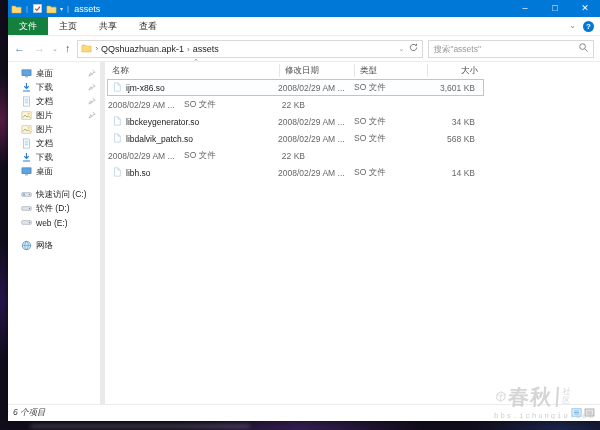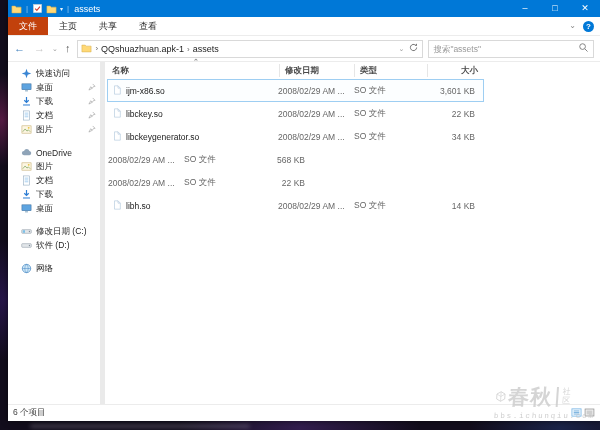--- a/index.html
+++ b/index.html
@@ -30,21 +30,21 @@
   .qat-caret { font-size:6px; line-height:1; opacity:.9; }
   .tb-title { margin-left:4px; }
   .win-controls { margin-left:auto; display:flex; height:17px; }
   .wc { width:30px; display:flex; align-items:center; justify-content:center;
     font-size:9px; line-height:1; }
 
   
   .tabs-row { height:19px; display:flex; align-items:stretch; background:#fff;
     font-size:9px; border-bottom:1px solid #ececec; flex:0 0 auto; }
   .tab { padding:0 11px; display:flex; align-items:center; color:#1f1f1f; }
-  .tab.active { background:#c2410c; color:#fff; }
+  .tab.active { background:#15803d; color:#fff; }
   .ribbon-right { margin-left:auto; display:flex; align-items:center; gap:7px; padding-right:6px; }
   .ribbon-caret { color:#8a8a8a; font-size:8px; line-height:1; }
   .help-badge { width:11px; height:11px; border-radius:50%; background:#0078d7;
     color:#fff; font-size:8px; font-weight:bold; display:flex; align-items:center; justify-content:center; }
 
   
   .address-row { height:26px; display:flex; align-items:center; gap:5px;
     padding:0 6px 0 4px; border-bottom:1px solid #ececec; font-size:9px; flex:0 0 auto; }
   .nav-btn { font-size:11px; line-height:1; padding:0 2px; }
   .nav-back { color:#3e7fbd; }
@@ -68,42 +68,42 @@
   .sb-row { display:flex; align-items:center; gap:4px; height:14px; padding-left:13px; }
   .sb-row.item { }
   .sb-row.gap { margin-top:9px; }
   .sb-row svg { flex:0 0 auto; }
   .sb-label { white-space:nowrap; }
   .sb-pin { margin-left:auto; padding-right:4px; }
   .sb-scrollbar { width:5px; flex:0 0 auto; background:#eaeaea; }
 
   .main { flex:1; min-width:0; font-size:8.5px; position:relative; padding-left:2px; }
   .header-row { display:flex; height:17px; align-items:center; color:#4a4a4a;
-    position:relative;font-weight:bold; }
+    position:relative; }
   .hcell { height:13px; display:flex; align-items:center; padding-left:5px;
     border-left:1px solid #e6e6e6; position:relative; }
   .hcell:first-child { border-left:0; }
   .h-name { width:172px; }
   .h-date { width:75px; }
   .h-type { width:73px; }
   .h-size { width:55px; justify-content:flex-end; padding-right:4px; }
   .sort-caret { position:absolute; top:-6px; left:50%; color:#8a8a8a; font-size:7px; }
 
   .filelist { width:377px; }
-  .frow { display:flex; align-items:center; height:23px; border:1px solid transparent; }
+  .frow { display:flex; align-items:center; height:17px; border:1px solid transparent; }
   .frow.selected { border:1px solid #9ecef2; background:#fcfeff; }
   .c-name { width:170px; display:flex; align-items:center; gap:4px; padding-left:4px;
     color:#1a1a1a; white-space:nowrap; }
   .c-date { width:76px; color:#666; white-space:nowrap; }
   .c-type { width:73px; color:#666; white-space:nowrap; }
   .c-size { width:52px; color:#666; text-align:right; padding-right:4px; white-space:nowrap; }
 
   
   .statusbar { height:16px; flex:0 0 auto; border-top:1px solid #ececec;
-    display:flex; align-items:center; font-size:8.5px; color:#3f3f3f; padding:8px 5px; }
+    display:flex; align-items:center; font-size:8.5px; color:#3f3f3f; padding:8px 5px;font-style:italic; }
   .view-toggles { margin-left:auto; display:flex; gap:2px; }
 
   
   .watermark { position:absolute; right:4px; bottom:10px; z-index:5;
     color:#c6c6c6; opacity:.8; transform:skewX(-4deg); pointer-events:none; }
   .wm-top { display:flex; align-items:center; gap:2px; }
   .wm-main { font-size:21px; font-weight:bold; letter-spacing:1px; color:#cbcbcb; }
   .wm-bar { width:2px; height:20px; background:#cbcbcb; margin:0 2px; }
   .wm-suffix { font-size:8px; line-height:1.1; color:#cbcbcb; width:10px; }
   .wm-url { font-size:7.5px; letter-spacing:1.8px; color:#c2c2c2; margin-top:1px;
@@ -186,26 +186,20 @@
       <input placeholder="搜索&quot;assets&quot;" style="">
       <span><svg width="11" height="11" viewBox="0 0 12 12">
             <circle cx="5" cy="5" r="3.1" fill="none" stroke="#7a7a7a" stroke-width="1"></circle>
             <path d="M7.4 7.4 10.4 10.4" stroke="#7a7a7a" stroke-width="1"></path>
           </svg></span>
     </div>
   </div>
 
   <div class="content">
     <div class="sidebar" id="sidebar-host">
-        <div class="sb-row">
-          <span><svg width="11" height="11" viewBox="0 0 12 12">
-              <path d="M6 .8 7.3 4.7 11.2 6 7.3 7.3 6 11.2 4.7 7.3.8 6 4.7 4.7z" fill="#3a86d4"></path>
-            </svg></span>
-          <span class="sb-label">快速访问</span>
-        </div>
         <div class="sb-row item">
           <span><svg width="11" height="11" viewBox="0 0 12 12">
               <rect x="1" y="2" width="10" height="6.4" fill="#5ea4e0" stroke="#3d6f9e" stroke-width=".6"></rect>
               <rect x="4.4" y="8.9" width="3.2" height="1.4" fill="#9db8cc"></rect>
             </svg></span>
           <span class="sb-label">桌面</span>
           <span class="sb-pin"><svg width="8" height="8" viewBox="0 0 12 12">
               <path d="M7 1.4l3.6 3.6-2.4.4L6.4 7.9 4.1 5.6 1.4 10.6l5-2.7" fill="none" stroke="#9a9a9a" stroke-width=".9"></path>
             </svg></span>
         </div>
@@ -232,26 +226,20 @@
         <div class="sb-row item">
           <span><svg width="11" height="11" viewBox="0 0 12 12">
               <rect x="1" y="2" width="10" height="8" fill="#fdf6e3" stroke="#c2aa6a" stroke-width=".6"></rect>
               <path d="M2 8.4 4.5 5.4l2 2.4L8 6.4l2 2" stroke="#7aa35c" fill="none" stroke-width=".8"></path>
               <circle cx="8.4" cy="4.2" r="1" fill="#e8c341"></circle>
             </svg></span>
           <span class="sb-label">图片</span>
           <span class="sb-pin"><svg width="8" height="8" viewBox="0 0 12 12">
               <path d="M7 1.4l3.6 3.6-2.4.4L6.4 7.9 4.1 5.6 1.4 10.6l5-2.7" fill="none" stroke="#9a9a9a" stroke-width=".9"></path>
             </svg></span>
-        </div>
-        <div class="sb-row gap">
-          <span><svg width="11" height="11" viewBox="0 0 12 12">
-              <path d="M3.2 9a2.3 2.3 0 0 1 .1-4.6A3.1 3.1 0 0 1 9.2 4.3 2.4 2.4 0 0 1 9.3 9z" fill="#8fa4b8"></path>
-            </svg></span>
-          <span class="sb-label">OneDrive</span>
         </div>
         <div class="sb-row item">
           <span><svg width="11" height="11" viewBox="0 0 12 12">
               <rect x="1" y="2" width="10" height="8" fill="#fdf6e3" stroke="#c2aa6a" stroke-width=".6"></rect>
               <path d="M2 8.4 4.5 5.4l2 2.4L8 6.4l2 2" stroke="#7aa35c" fill="none" stroke-width=".8"></path>
               <circle cx="8.4" cy="4.2" r="1" fill="#e8c341"></circle>
             </svg></span>
           <span class="sb-label">图片</span>
         </div>
         <div class="sb-row item">
@@ -279,28 +267,35 @@
           <span><svg width="11" height="11" viewBox="0 0 12 12">
               <rect x=".8" y="4" width="10.4" height="4" rx=".8" fill="#e2e6ea" stroke="#8b97a3" stroke-width=".6"></rect>
               <g fill="#2ba3e8">
                 <rect x="2" y="4.9" width="1" height="1"></rect>
                 <rect x="3.2" y="4.9" width="1" height="1"></rect>
                 <rect x="2" y="6.1" width="1" height="1"></rect>
                 <rect x="3.2" y="6.1" width="1" height="1"></rect>
               </g>
               <circle cx="9.2" cy="6" r=".7" fill="#7f8b96"></circle>
             </svg></span>
-          <span class="sb-label">修改日期 (C:)</span>
+          <span class="sb-label">快速访问 (C:)</span>
         </div>
         <div class="sb-row item">
           <span><svg width="11" height="11" viewBox="0 0 12 12">
               <rect x=".8" y="4" width="10.4" height="4" rx=".8" fill="#e2e6ea" stroke="#8b97a3" stroke-width=".6"></rect>
               <circle cx="9.2" cy="6" r=".7" fill="#7f8b96"></circle>
             </svg></span>
           <span class="sb-label">软件 (D:)</span>
+        </div>
+        <div class="sb-row item">
+          <span><svg width="11" height="11" viewBox="0 0 12 12">
+              <rect x=".8" y="4" width="10.4" height="4" rx=".8" fill="#e2e6ea" stroke="#8b97a3" stroke-width=".6"></rect>
+              <circle cx="9.2" cy="6" r=".7" fill="#7f8b96"></circle>
+            </svg></span>
+          <span class="sb-label">web (E:)</span>
         </div>
         <div class="sb-row gap">
           <span><svg width="11" height="11" viewBox="0 0 12 12">
               <circle cx="6" cy="6" r="4.6" fill="#cfe8f7" stroke="#3a7ebf" stroke-width=".7"></circle>
               <path d="M1.4 6h9.2M6 1.4a6.5 6.5 0 0 0 0 9.2M6 1.4a6.5 6.5 0 0 1 0 9.2" stroke="#3a7ebf" fill="none" stroke-width=".5"></path>
             </svg></span>
           <span class="sb-label">网络</span>
         </div>
       </div>
     <div class="sb-scrollbar"></div>
@@ -327,44 +322,44 @@
                   <path d="M3 1h4.2L10 3.8V11H3z" fill="#fff" stroke="#a9c2d9" stroke-width=".7"></path>
                   <path d="M7.2 1v2.8H10" fill="none" stroke="#a9c2d9" stroke-width=".7"></path>
                 </svg></span>
               <span>ijm-x86.so</span>
             </span>
             <span class="c-date">2008/02/29 AM ...</span>
             <span class="c-type">SO 文件</span>
             <span class="c-size">3,601 KB</span>
           </div>
           <div class="frow">
-            <span class="c-name">
-              <span><svg width="10" height="10" viewBox="0 0 12 12">
-                  <path d="M3 1h4.2L10 3.8V11H3z" fill="#fff" stroke="#a9c2d9" stroke-width=".7"></path>
-                  <path d="M7.2 1v2.8H10" fill="none" stroke="#a9c2d9" stroke-width=".7"></path>
-                </svg></span>
-              <span>libckey.so</span>
-            </span>
             <span class="c-date">2008/02/29 AM ...</span>
             <span class="c-type">SO 文件</span>
             <span class="c-size">22 KB</span>
           </div>
           <div class="frow">
             <span class="c-name">
               <span><svg width="10" height="10" viewBox="0 0 12 12">
                   <path d="M3 1h4.2L10 3.8V11H3z" fill="#fff" stroke="#a9c2d9" stroke-width=".7"></path>
                   <path d="M7.2 1v2.8H10" fill="none" stroke="#a9c2d9" stroke-width=".7"></path>
                 </svg></span>
               <span>libckeygenerator.so</span>
             </span>
             <span class="c-date">2008/02/29 AM ...</span>
             <span class="c-type">SO 文件</span>
             <span class="c-size">34 KB</span>
           </div>
           <div class="frow">
+            <span class="c-name">
+              <span><svg width="10" height="10" viewBox="0 0 12 12">
+                  <path d="M3 1h4.2L10 3.8V11H3z" fill="#fff" stroke="#a9c2d9" stroke-width=".7"></path>
+                  <path d="M7.2 1v2.8H10" fill="none" stroke="#a9c2d9" stroke-width=".7"></path>
+                </svg></span>
+              <span>libdalvik_patch.so</span>
+            </span>
             <span class="c-date">2008/02/29 AM ...</span>
             <span class="c-type">SO 文件</span>
             <span class="c-size">568 KB</span>
           </div>
           <div class="frow">
             <span class="c-date">2008/02/29 AM ...</span>
             <span class="c-type">SO 文件</span>
             <span class="c-size">22 KB</span>
           </div>
           <div class="frow">

